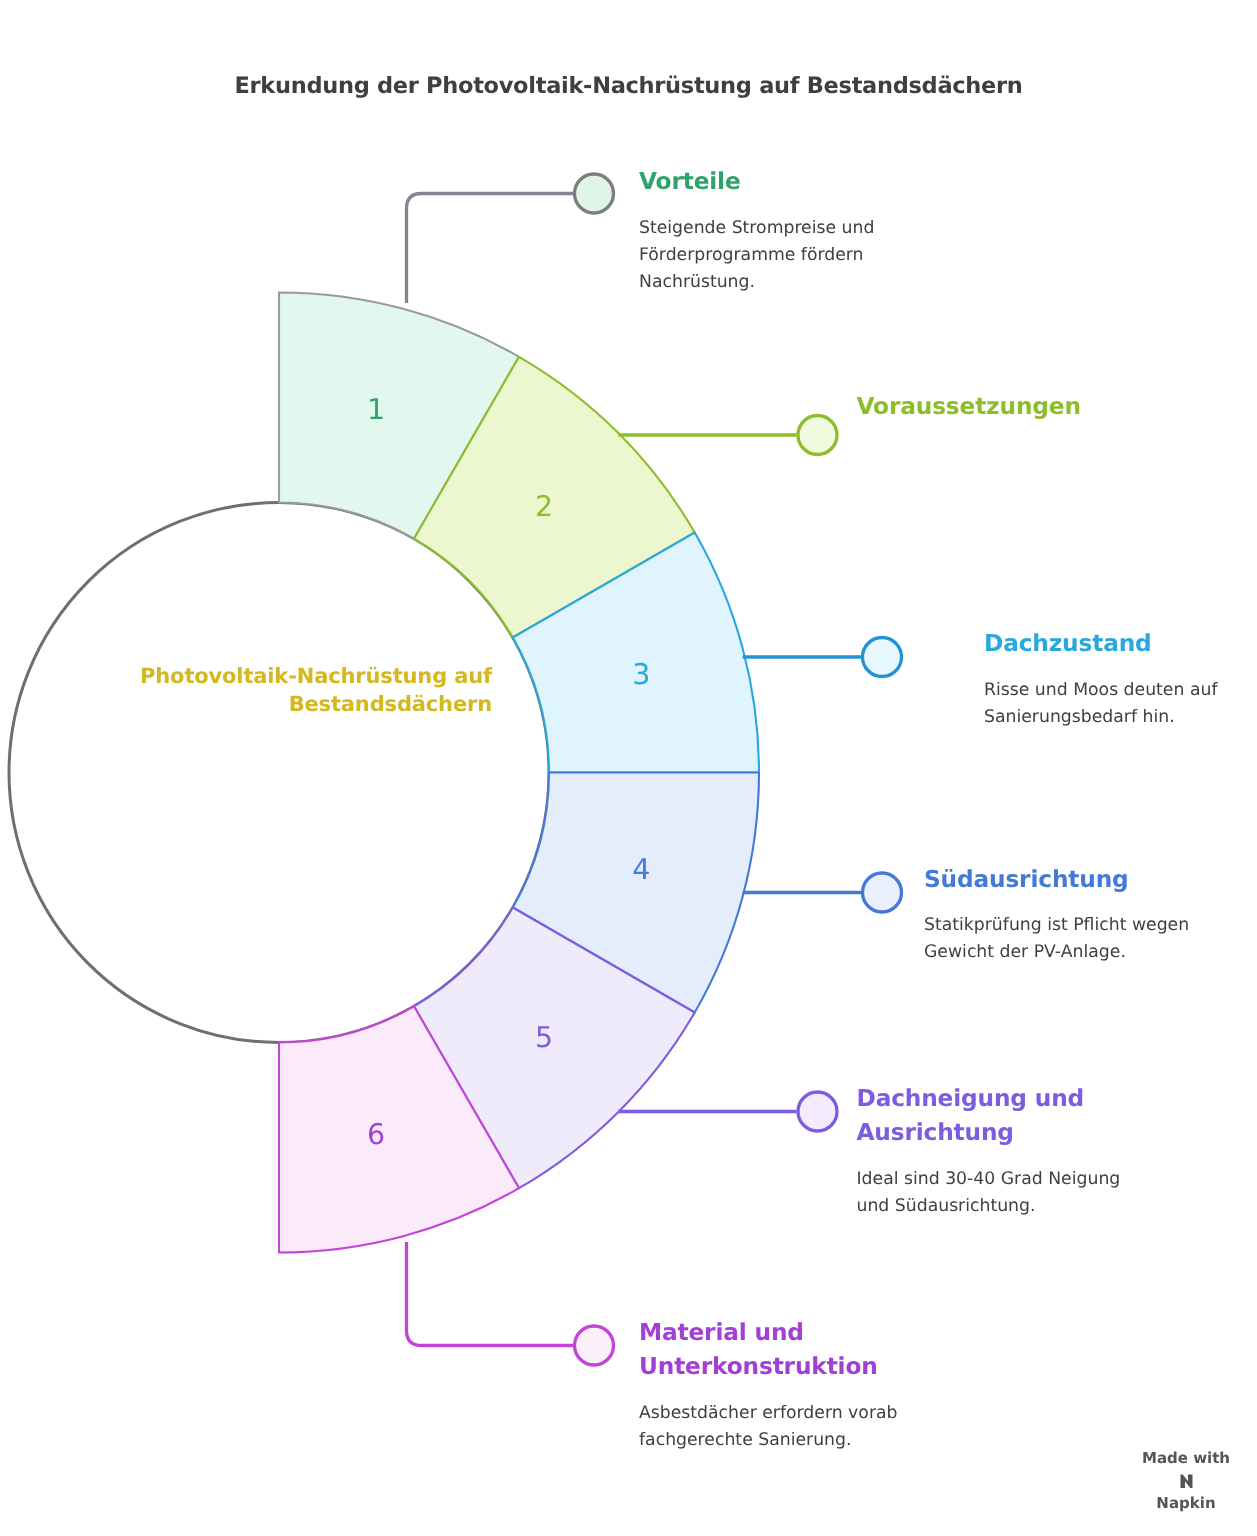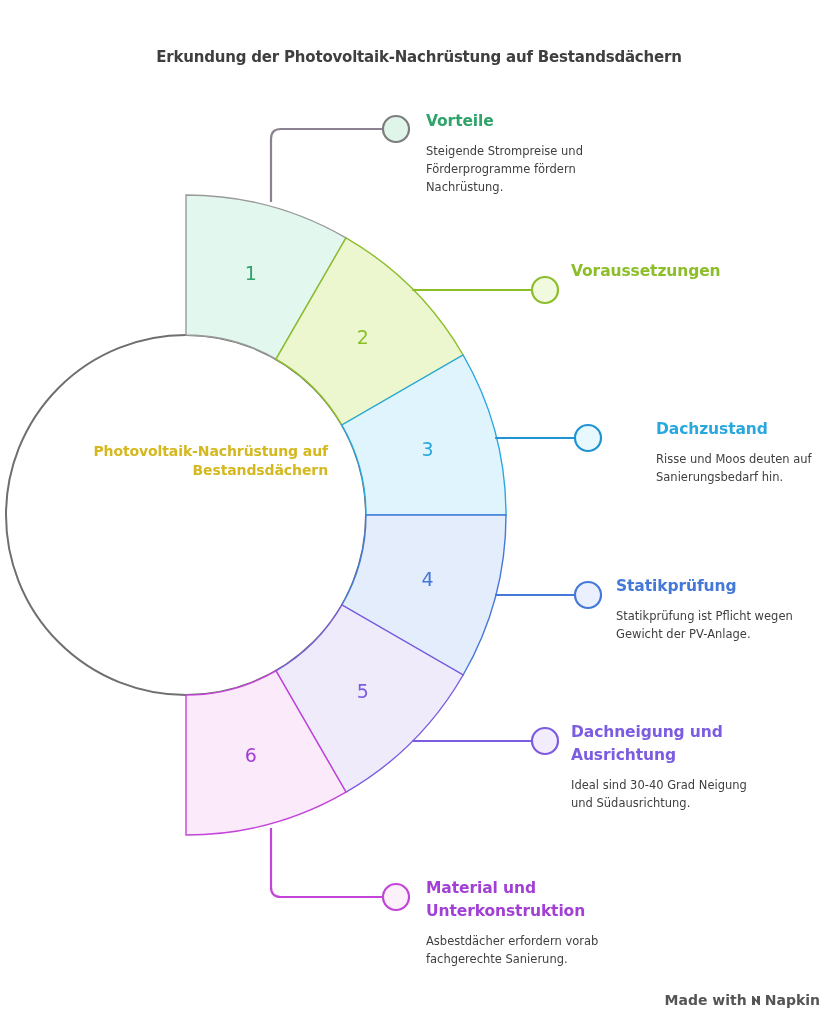--- a/index.html
+++ b/index.html
@@ -79,26 +79,27 @@
     font-size: 11.5px;
     font-weight: normal;
     color: #3f3f3f;
     line-height: 18px;
   }
 
   #footer {
     position: absolute;
     right: 18px;
     bottom: 16px;
-    font-size: 14px;
+    font-size: 10px;
     font-weight: bold;
     color: #555555;
     display: flex;
     align-items: center;
     gap: 4px;
+    flex-direction: column;
   }
   #footer svg { display: block; }
 </style>
 </head>
 <body>
 
 <div id="page-title">Erkundung der Photovoltaik-Nachrüstung auf Bestandsdächern</div>
 
 <svg id="donut-svg" viewBox="0 0 838 1024">
 
@@ -150,21 +151,21 @@
 <div class="callout" style="left:571px; top:260px; width:200px;">
   <div class="callout-title" style="color:#8cbe2a;">Voraussetzungen</div>
 </div>
 
 <div class="callout" style="left:616px; top:418px; width:200px;margin-left:40px;">
   <div class="callout-title" style="color:#29a8df;">Dachzustand</div>
   <div class="callout-desc">Risse und Moos deuten auf Sanierungsbedarf hin.</div>
 </div>
 
 <div class="callout" style="left:616px; top:575px; width:190px;">
-  <div class="callout-title" style="color:#4479d8;">Statikprüfung</div>
+  <div class="callout-title" style="color:#4479d8;">Südausrichtung</div>
   <div class="callout-desc">Statikprüfung ist Pflicht wegen Gewicht der PV-Anlage.</div>
 </div>
 
 <div class="callout" style="left:571px; top:721px; width:200px;">
   <div class="callout-title" style="color:#7c5ce0;">Dachneigung und Ausrichtung</div>
   <div class="callout-desc">Ideal sind 30-40 Grad Neigung und Südausrichtung.</div>
 </div>
 
 <div class="callout" style="left:426px; top:877px; width:210px;">
   <div class="callout-title" style="color:#a23fd4;">Material und Unterkonstruktion</div>

